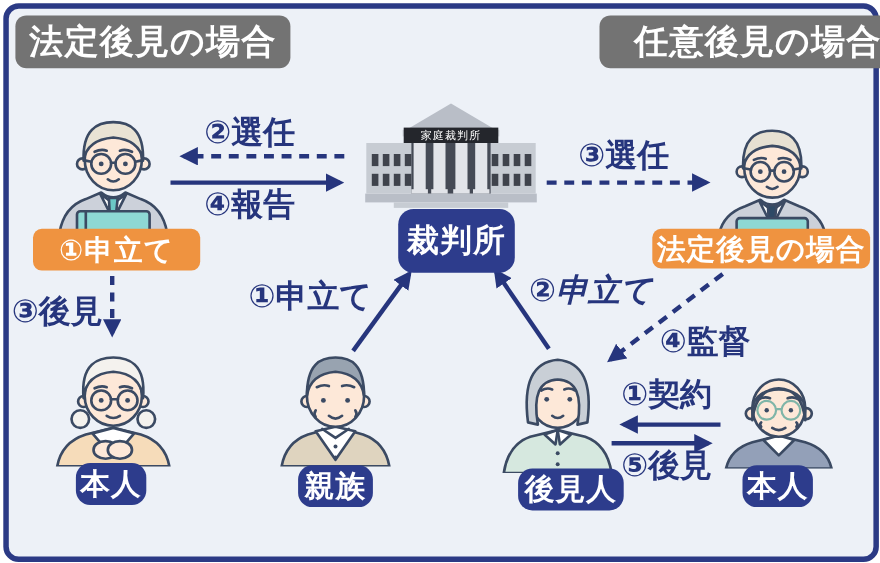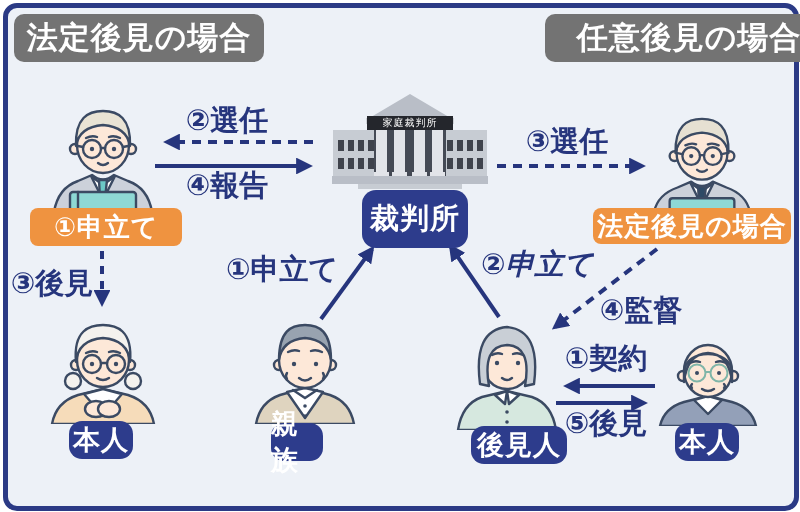--- a/index.html
+++ b/index.html
@@ -193,21 +193,21 @@
     <ellipse class="sh" cx="59" cy="42" rx="26" ry="28" fill="#fde8d8"></ellipse>
     <path class="sh" d="M33,42 C33,13 45,7 59,7 C73,7 85,13 85,42 Q82,22 59,20 Q36,22 33,42 Z" fill="#98a3b0"></path>
     <path class="ln" d="M42,34 Q48,31 53,33"></path>
       <path class="ln" d="M65,33 Q70,31 76,34"></path>
     <circle cx="48" cy="46" r="2.2" fill="#3b4a63"></circle>
       <circle cx="70" cy="46" r="2.2" fill="#3b4a63"></circle>
     <path class="ln" d="M53,60 Q59,65 65,60"></path>
     <path class="ln" d="M41,55 Q39,58 41,61"></path>
       <path class="ln" d="M77,55 Q79,58 77,61"></path>
   </svg>
-  <div class="navy-label" style="left:271px;top:423px;width:52px;height:38px;">親族</div>
+  <div class="navy-label" style="left:271px;top:423px;width:68px;height:38px;">親族</div>
 
   <svg class="avatar" style="left:448px;top:318px;width:118px;height:112px;" viewBox="0 0 118 112">
     <path class="sh" d="M10,112 Q14,86 34,79 L59,73 L84,79 Q104,86 108,112 Z" fill="#d6e8df"></path>
     <path class="sh" d="M47,77 L59,73 L57,86 Z" fill="#ffffff"></path>
     <path class="sh" d="M71,77 L59,73 L61,86 Z" fill="#ffffff"></path>
     <circle cx="59" cy="94" r="1.8" fill="#3b4a63"></circle>
       <circle cx="59" cy="104" r="1.8" fill="#3b4a63"></circle>
     <ellipse class="sh" cx="59" cy="44" rx="25" ry="27" fill="#fde8d8"></ellipse>
     <path class="sh" d="M32,66 Q25,12 59,9 Q93,12 86,66 L77,68 Q84,28 59,27 Q34,28 41,68 Z" fill="#c9cfd6"></path>
     <path class="ln" d="M44,37 Q49,34 54,36"></path>

